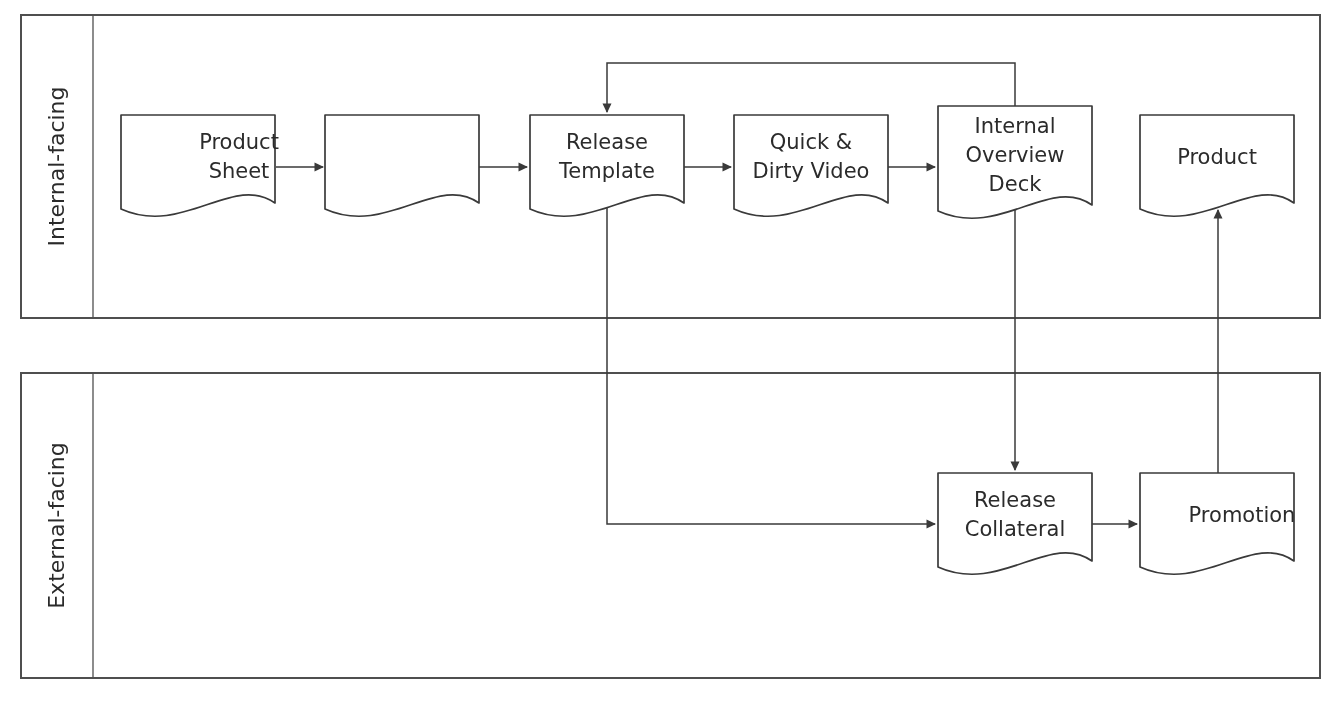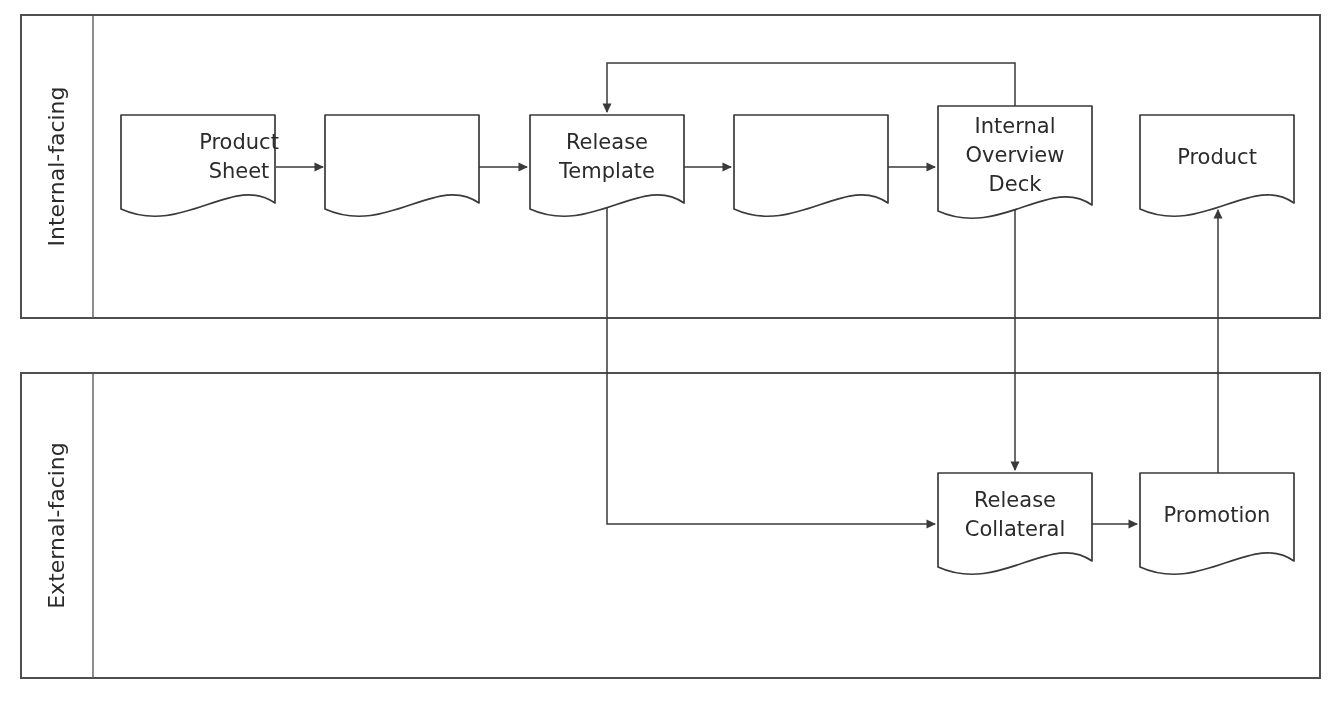--- a/index.html
+++ b/index.html
@@ -108,21 +108,23 @@
     <span>Internal-facing</span>
   </div>
   <div class="lane-label" style="left:20px; top:372px; width:73px; height:306px;">
     <span>External-facing</span>
   </div>
 
   <div class="node-label" style="left:121px; top:113px; width:154px; height:88px;margin-left:41px;">Product
 Sheet</div>
   <div class="node-label" style="left:530px; top:113px; width:154px; height:88px;">Release
 Template</div>
+  <div class="node-label" style="left:734px; top:113px; width:154px; height:88px;">Quick &amp;
+Dirty Video</div>
   <div class="node-label" style="left:938px; top:106px; width:154px; height:99px;">Internal
 Overview
 Deck</div>
   <div class="node-label" style="left:1140px; top:113px; width:154px; height:88px;">Product</div>
   <div class="node-label" style="left:938px; top:471px; width:154px; height:88px;">Release
 Collateral</div>
-  <div class="node-label" style="left:1140px; top:471px; width:154px; height:88px;">Promotion</div>
+  <div class="node-label" style="left:1140px; top:471px; width:154px; height:88px;padding-left:25px;">Promotion</div>
 
 </div>
 
 </body></html>

